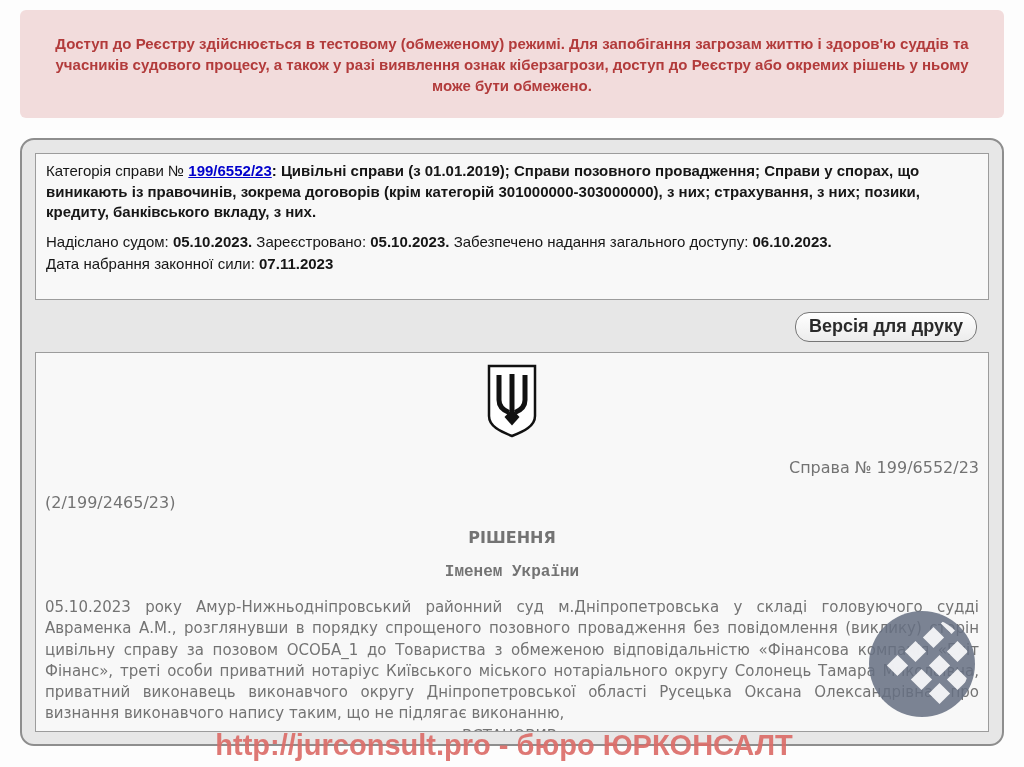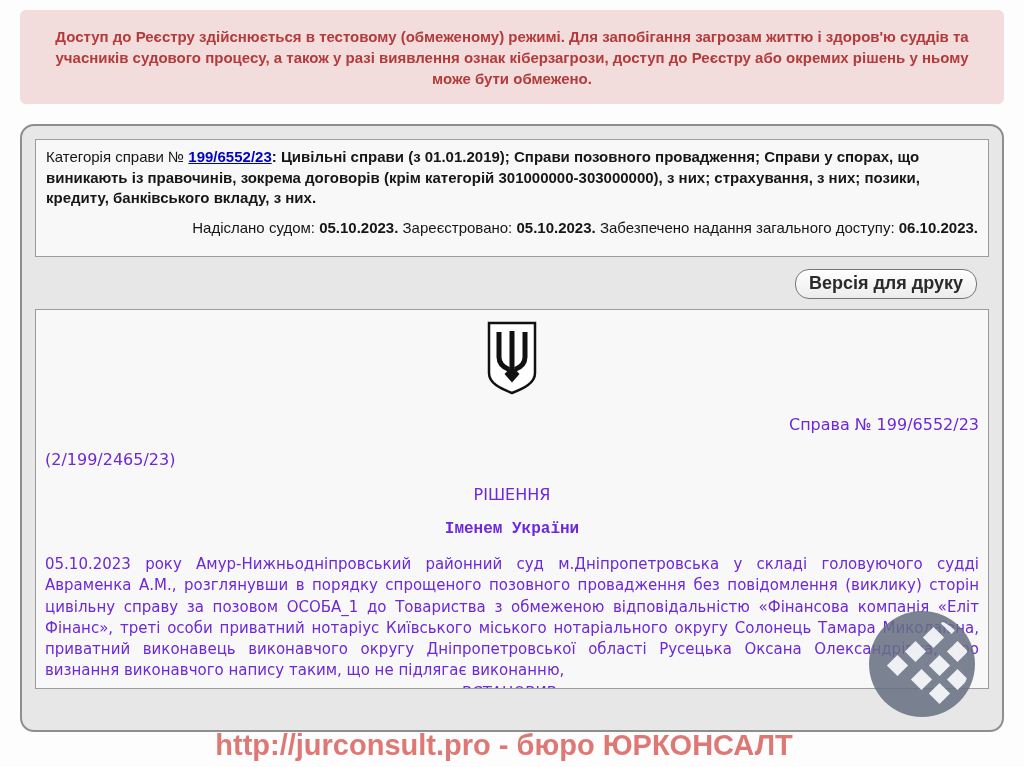--- a/index.html
+++ b/index.html
@@ -3,59 +3,59 @@
 <meta charset="utf-8">
 <style>
   html,body{margin:0;padding:0;}
   body{
     width:1024px;height:767px;overflow:hidden;position:relative;
     background:#fdfdfd;
     font-family:"Liberation Sans",sans-serif;
   }
   
   .banner{
-    margin:10px 20px 0;height:94px;background:#f2dcdc;border-radius:6px;
+    margin:10px 20px 0;height:108px;background:#f2dcdc;border-radius:6px;
     display:flex;align-items:center;justify-content:center;
   }
   .banner p{
     margin:0;padding:0 24px;text-align:center;
     color:#b23b3b;font-weight:bold;font-size:15px;line-height:21px;
   }
   
   .panel{
     margin:20px 20px 0;height:608px;box-sizing:border-box;
     background:#e7e7e7;border:2px solid #8e8e8e;border-radius:14px;
     padding:13px;overflow:hidden;position:relative;
   }
   .case-box{
     background:#f8f8f8;border:1px solid #9c9c9c;box-sizing:border-box;
-    height:118px;padding:7px 10px;font-size:15px;color:#161616;
+    height:147px;padding:7px 10px;font-size:15px;color:#161616;
   }
   .category{margin:0 0 8px;line-height:20.5px;font-weight:bold;}
   .category .plain{font-weight:normal;}
   .category a{color:#0000cc;text-decoration:underline;font-weight:bold;cursor:pointer;}
-  .meta{margin:0;line-height:22px;font-weight:normal;text-align:right;}
+  .meta{margin:0;line-height:22px;font-weight:normal;}
   .meta b{font-weight:bold;}
   .btn-row{height:28px;margin-top:12px;text-align:right;padding-right:12px;}
   .print-btn{
     display:inline-block;padding:3px 13px 4px;
     border:1px solid #767676;border-radius:14px;
     background:linear-gradient(#ffffff,#ececec);
     font-family:"Liberation Sans",sans-serif;
     font-weight:bold;font-size:18px;color:#2a2a2a;cursor:pointer;
   }
   .doc-box{
     margin-top:12px;background:#f8f8f8;border:1px solid #9c9c9c;
     box-sizing:border-box;height:380px;padding:8px 9px;overflow:hidden;
-    font-family:"DejaVu Sans",sans-serif;color:#6d28d9;
+    font-family:"DejaVu Sans",sans-serif;color:#737373;
   }
   .emblem{display:block;margin:3px auto 0;}
   .doc-case-number{text-align:right;font-size:16px;margin:20px 0 0;line-height:19px;}
   .doc-proceeding{text-align:left;font-size:16px;margin:16px 0 0;line-height:19px;}
-  .doc-title{text-align:center;font-size:16px;font-weight:normal;margin:16px 0 0;line-height:19px;}
+  .doc-title{text-align:center;font-size:16px;font-weight:bold;margin:16px 0 0;line-height:19px;}
   .doc-subtitle{text-align:center;font-size:16px;font-weight:bold;margin:16px 0 0;line-height:19px;font-family:Liberation Mono, monospace;}
   .doc-body{text-align:justify;font-size:15px;line-height:21.3px;margin:15px 0 0;}
   .doc-established{text-align:center;font-size:15px;margin:2px 0 0;line-height:18px;}
   
   .wm-logo{position:absolute;left:868px;top:610px;width:108px;height:108px;z-index:5;pointer-events:none;}
   .wm-text{
     position:absolute;left:0;top:729px;width:1008px;text-align:center;z-index:9;
     font-family:"Liberation Sans",sans-serif;font-weight:bold;font-size:29px;
     color:rgba(219,108,104,0.92);letter-spacing:0;pointer-events:none;white-space:nowrap;
   }
@@ -68,20 +68,23 @@
 </div>
 
 <div class="panel">
 
   <div class="case-box">
     <p class="category">
       <span class="plain">Категорія справи № </span><a href="#">199/6552/23</a><span>: Цивільні справи (з 01.01.2019); Справи позовного провадження; Справи у спорах, що виникають із правочинів, зокрема договорів (крім категорій 301000000-303000000), з них; страхування, з них; позики, кредиту, банківського вкладу, з них.</span>
     </p>
     <p class="meta">
       <span>Надіслано судом: </span><b>05.10.2023.</b><span> Зареєстровано: </span><b>05.10.2023.</b><span> Забезпечено надання загального доступу: </span><b>06.10.2023.</b>
+    </p>
+    <p class="meta">
+      <span>Дата набрання законної сили: </span><b>07.11.2023</b>
     </p>
   </div>
 
   <div class="btn-row">
     <span class="print-btn">Версія для друку</span>
   </div>
 
   <div class="doc-box">
     <svg class="emblem" width="56" height="74" viewBox="0 0 56 74" xmlns="http://www.w3.org/2000/svg">
       <path d="M5,2 H51 V52 C51,62 40,67.5 28,72 C16,67.5 5,62 5,52 Z" fill="#ffffff" stroke="#111111" stroke-width="2.5"></path>

